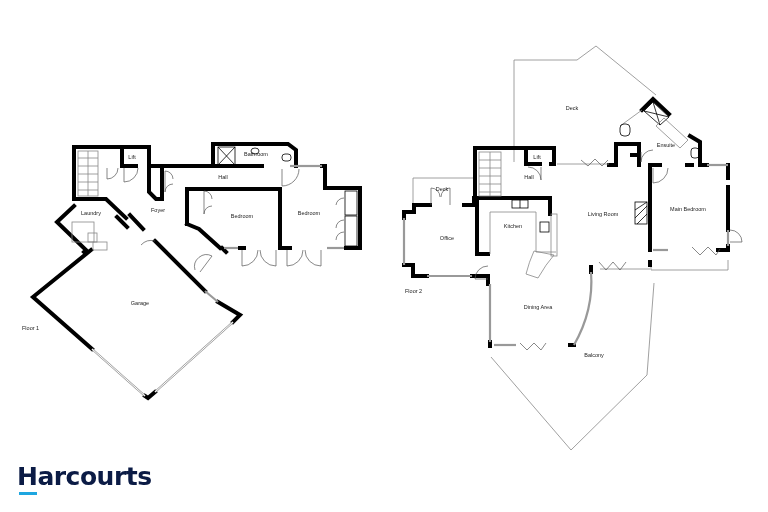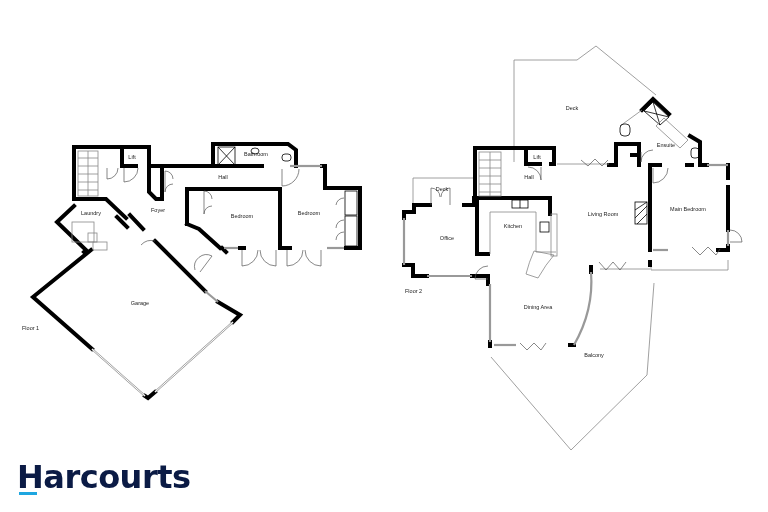--- a/index.html
+++ b/index.html
@@ -6,21 +6,21 @@
   body{width:768px;height:512px;position:relative;overflow:hidden;font-family:"Liberation Sans",sans-serif;}
   svg.plan{position:absolute;left:0;top:0;width:768px;height:512px;}
   .wall{fill:none;stroke:#000;stroke-width:4;stroke-linejoin:miter;stroke-linecap:square;}
   .thin{fill:none;stroke:#000;stroke-width:0.8;}
   .light{fill:none;stroke:#888;stroke-width:0.8;}
   .win{fill:none;stroke:#999;stroke-width:2.2;}
   .winin{fill:none;stroke:#fff;stroke-width:1;}
   .door{fill:none;stroke:#555;stroke-width:0.7;}
   .lbl{position:absolute;font-size:5.5px;color:#222;white-space:nowrap;transform:translate(-50%,-50%);}
   .flr{position:absolute;font-size:5.5px;color:#222;white-space:nowrap;}
-  .logo{position:absolute;left:17px;top:463px;font-family:"DejaVu Sans",sans-serif;font-weight:bold;font-size:32px;color:#0b1b45;letter-spacing:-0.5px;line-height:28px;}
+  .logo{position:absolute;left:17px;top:463px;font-family:"DejaVu Sans",sans-serif;font-weight:bold;font-size:25px;color:#0b1b45;letter-spacing:-0.5px;line-height:28px;}
   .logo-bar{position:absolute;left:19px;top:492px;width:18px;height:3px;background:#1ea6e0;}
 </style>
 </head>
 <body>
 
 <svg class="plan" viewBox="0 0 768 512">
 
   <g>
 
     <polyline class="wall" points="74,199 74,147 149,147 149,166"></polyline>

